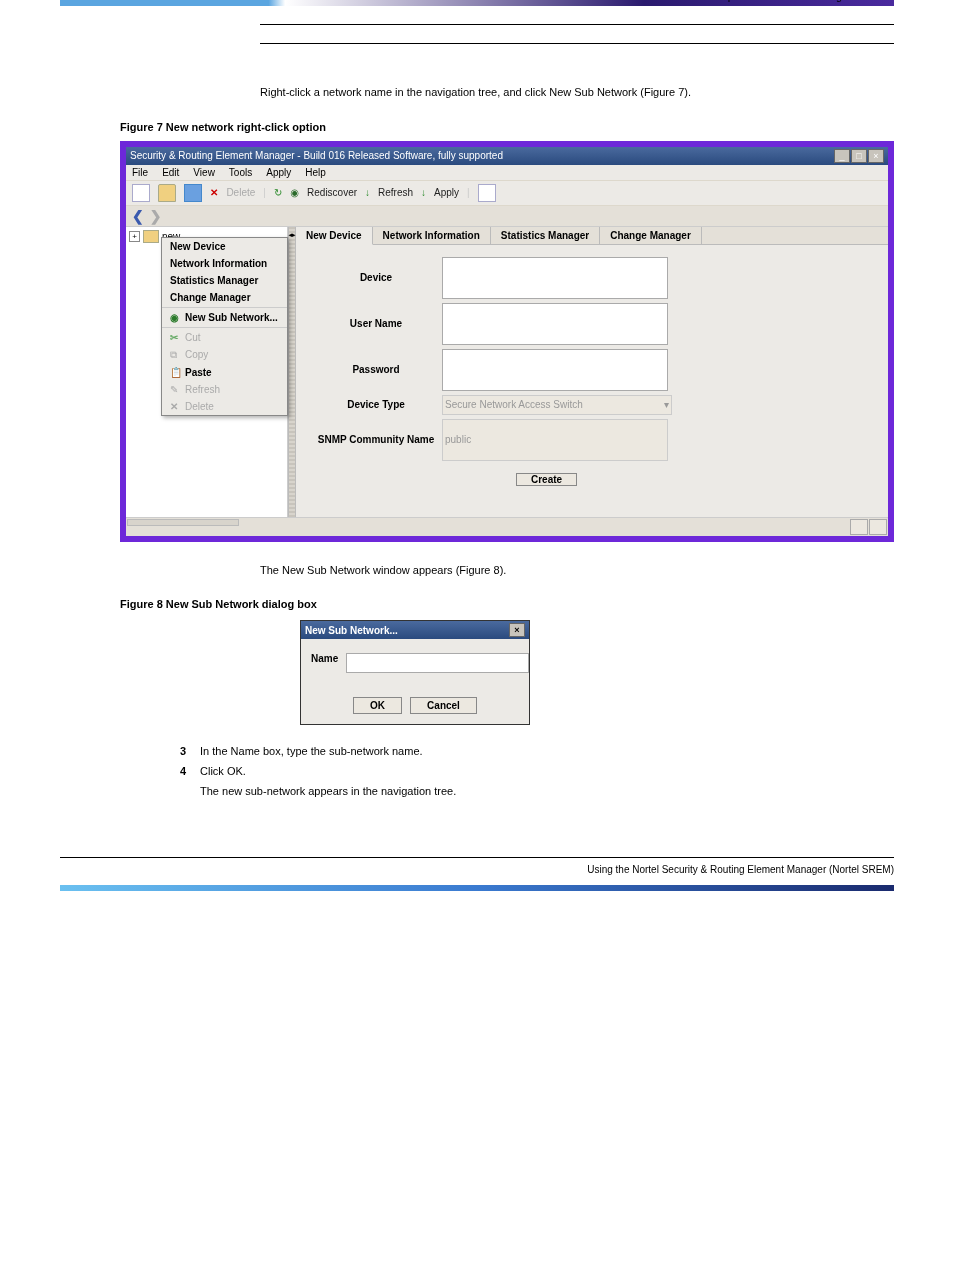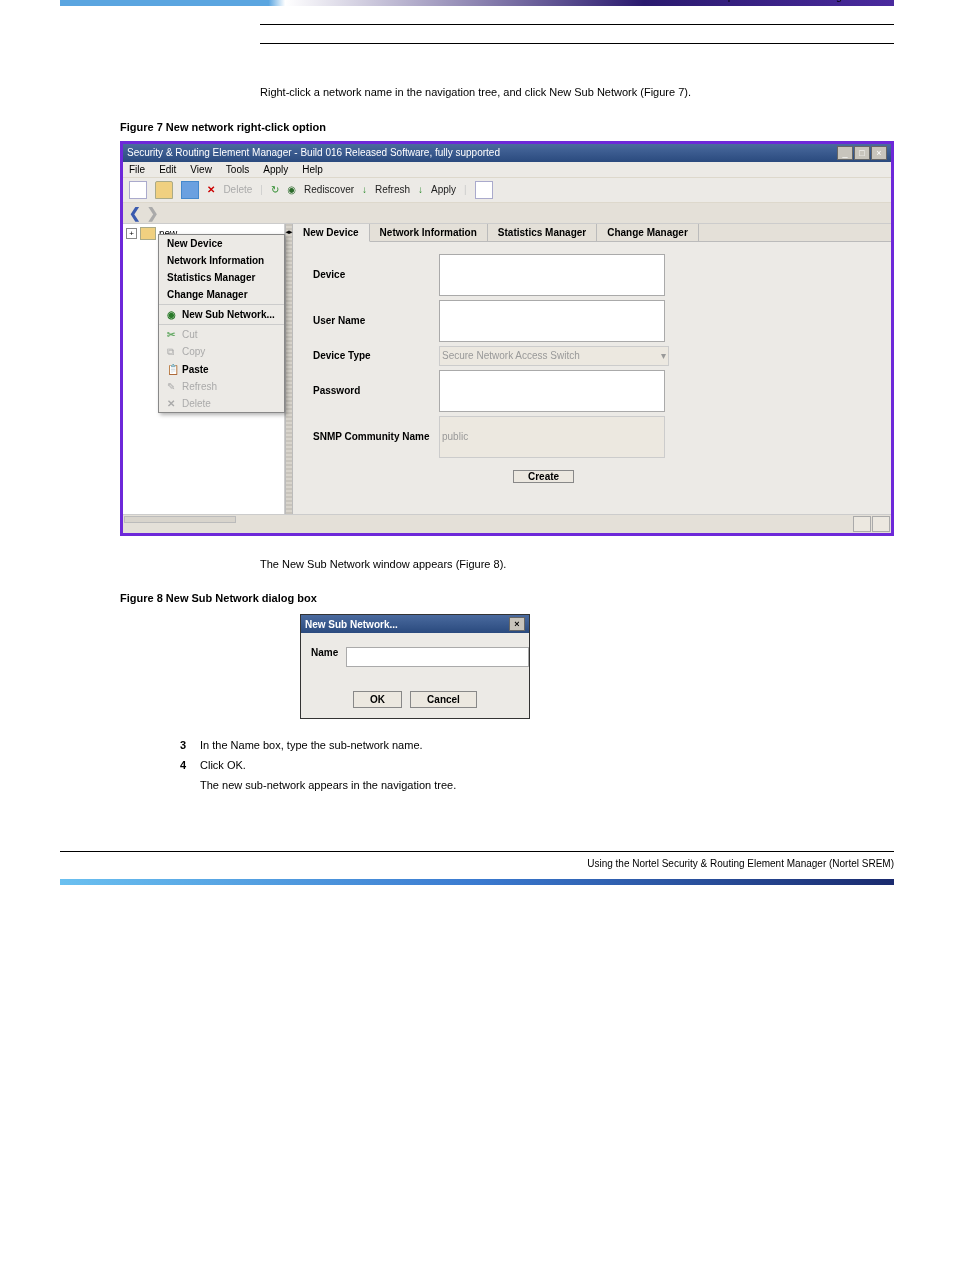--- a/index.html
+++ b/index.html
@@ -5,21 +5,21 @@
 body { margin: 0; font-family: Arial, sans-serif; background: #fff; color: #000; width: 954px; }
 .page { padding: 0; }
 .top-bar { height: 6px; background: linear-gradient(to right, #5aa5e0 0%, #5aa5e0 25%, #fff 27%, #2a1a6e 70%, #4a2a9e 100%); margin: 0 60px 0 60px; }
 .header-line { border-bottom: 1px solid #000; margin: 20px 60px 0 260px; }
 .header-line2 { border-bottom: 1px solid #000; margin: 18px 60px 0 260px; }
 .header-text { text-align: right; font-size: 11px; margin: -16px 60px 0 0; padding-bottom: 2px; }
 .body-para { margin: 40px 60px 20px 260px; font-size: 11px; line-height: 1.5; }
 .figure-caption { font-size: 11px; font-weight: bold; margin: 20px 60px 8px 120px; }
 .screenshot { margin: 0 60px 20px 120px; }
 .screenshot2 { margin: 10px 0 20px 300px; width: 230px; }
-.app-window { border: 3px solid #6d28d9; background: #eceae6; font-size: 10px; }
+.app-window { border: 6px solid #6d28d9; background: #eceae6; font-size: 10px; }
 .titlebar { background: linear-gradient(to bottom, #4a6a9e, #2a4a7e); color: #fff; display: flex; justify-content: space-between; align-items: center; padding: 2px 4px; font-size: 10px; }
 .win-controls { display: flex; gap: 1px; }
 .win-btn { width: 14px; height: 12px; background: #c8c4bc; border: 1px solid #666; font-size: 9px; display: flex; align-items: center; justify-content: center; }
 .menubar { display: flex; gap: 14px; padding: 2px 6px; background: #eceae6; font-size: 10px; }
 .toolbar { display: flex; align-items: center; gap: 8px; padding: 3px 6px; background: #eceae6; border-top: 1px solid #ddd8cc; border-bottom: 1px solid #ddd8cc; }
 .tb-icon { width: 16px; height: 16px; display: inline-block; }
 .tb-new { background: #fff; border: 1px solid #aac; }
 .tb-open { background: #f0d080; border: 1px solid #aa8; border-radius: 2px 2px 0 0; }
 .tb-save { background: #6aa0e0; border: 1px solid #48c; }
 .tb-del { color: #c00; font-weight: bold; }
@@ -45,21 +45,21 @@
 .cm-copy { color: #aaa; }
 .cm-paste { color: #a44; }
 .cm-x { color: #aaa; font-weight: bold; }
 .splitter { width: 6px; background: repeating-linear-gradient(0deg, #c8c4bc, #c8c4bc 2px, #d8d4cc 2px, #d8d4cc 4px); border-left: 1px solid #bbb; border-right: 1px solid #bbb; display: flex; align-items: flex-start; justify-content: center; padding-top: 4px; font-size: 7px; }
 .content-pane { flex: 1; background: #eceae6; }
 .tabs { display: flex; background: #e4e0d8; border-bottom: 1px solid #bbb; font-size: 10px; }
 .tab { padding: 3px 10px; border-right: 1px solid #bbb; }
 .tab-active { background: #eceae6; font-weight: bold; border-bottom: 1px solid #eceae6; margin-bottom: -1px; }
 .form-area { padding: 8px 20px; }
 .form-row { display: flex; align-items: center; margin: 4px 0; }
-.form-label { width: 120px; text-align: left; font-size: 10px; margin-right: 6px; font-weight: bold; }
+.form-label { width: 120px; text-align: center; font-size: 10px; margin-right: 6px; font-weight: bold; }
 .form-input { width: 220px; height: 16px; border: 1px solid #aaa; background: #fff; font-size: 10px; padding: 12px 2px; }
 .form-input-disabled { background: #ece8e0; color: #999; border: 1px solid #ccc; }
 .form-select { width: 224px; height: 18px; border: 1px solid #ccc; background: #ece8e0; color: #999; font-size: 10px; display: flex; justify-content: space-between; align-items: center; padding: 0 2px; }
 .create-btn { margin: 8px 0 0 200px; border: 1px solid #888; background: #ece8e0; padding: 0 14px; font-size: 10px; font-weight: bold; }
 .statusbar { display: flex; justify-content: space-between; background: #e4e0d8; border-top: 1px solid #ccc; padding: 1px; }
 .status-right { display: flex; gap: 1px; }
 .status-icon { width: 16px; height: 14px; border: 1px solid #aaa; background: #ece8e0; }
 .status-left { width: 110px; height: 5px; background: #d8d4cc; border: 1px solid #bbb; }
 
 .dialog { border: 1px solid #333; background: #eceae6; font-size: 10px; width: 228px; }
@@ -164,31 +164,31 @@
           <div class="form-area">
             <div class="form-row">
               <div class="form-label">Device</div>
               <input class="form-input" style="">
             </div>
             <div class="form-row">
               <div class="form-label">User Name</div>
               <input class="form-input" style="">
             </div>
             <div class="form-row">
+              <div class="form-label">Password</div>
+              <input class="form-input" type="password" style="">
+            </div>
+            <div class="form-row">
               <div class="form-label">Device Type</div>
               <div class="form-select">
                   <span>Secure Network Access Switch</span>
                   <span>▾</span>
                 </div>
             </div>
             <div class="form-row">
-              <div class="form-label">Password</div>
-              <input class="form-input" type="password" style="">
-            </div>
-            <div class="form-row">
               <div class="form-label">SNMP Community Name</div>
               <input class="form-input form-input-disabled" value="public" style="">
             </div>
             <button class="create-btn">Create</button>
           </div>
         </div>
       </div>
       <div class="statusbar">
         <div class="status-left"></div>
         <div class="status-right">

